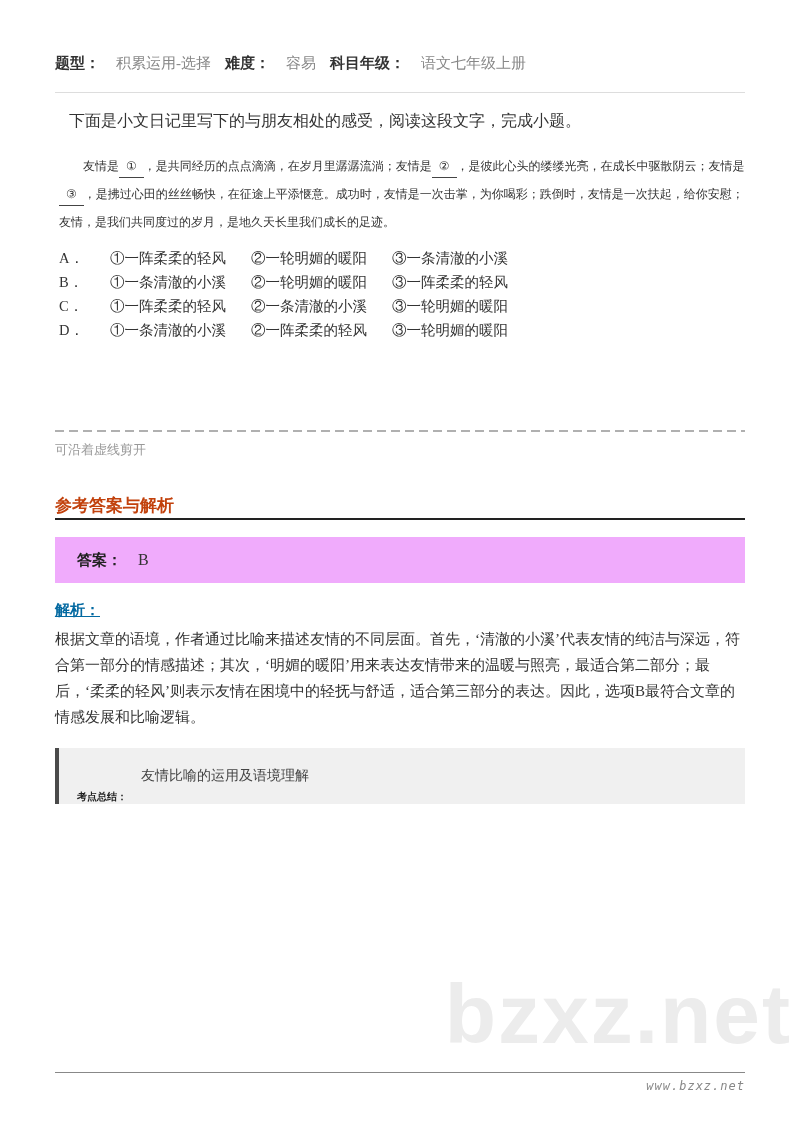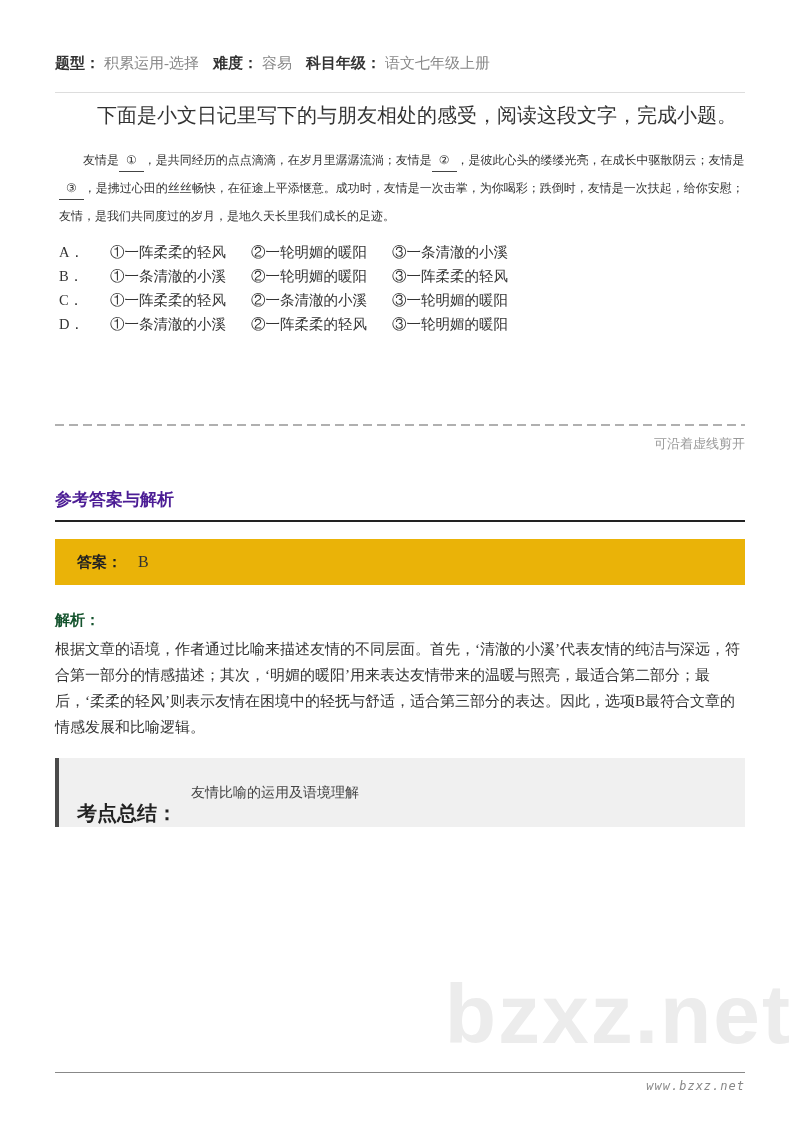--- a/index.html
+++ b/index.html
@@ -11,72 +11,73 @@
     overflow:hidden;
     font-family:"Liberation Serif","DejaVu Serif",serif;
     color:#333;
     box-sizing:border-box;
     padding:52px 55px 0 55px;
   }
 
   
   .meta{display:flex;gap:14px;font-size:15px;line-height:22px;white-space:nowrap;}
   .meta b{color:#333;font-family:"Liberation Sans","DejaVu Sans",sans-serif;font-weight:bold;}
-  .meta .val{color:#878787;margin-left:4px;}
+  .meta .val{color:#878787;margin-left:16px;}
   .meta-divider{border:none;border-top:1px solid #ddd;margin:18px 0 0 0;}
 
   
   .intro{margin:20px 0 0 0;font-size:16px;line-height:28px;}
-  .intro2{margin:8px;font-size:20px;line-height:28px;text-align:right;}
+  .intro2{margin:14px;font-size:16px;line-height:28px;}
   .passage{margin:17px 0 0 4px;font-size:12px;line-height:28px;text-indent:2em;}
   .blank{
     display:inline-block;text-indent:0;
     border-bottom:1px solid #444;
     padding:0 7px;line-height:22px;
   }
 
   
   .question{margin:21px 0 0 0;font-size:16px;line-height:26px;}
   .options{margin:10px 0 0 4px;}
   .option{display:flex;font-size:14.5px;line-height:24px;white-space:nowrap;}
   .option .letter{width:26px;flex:0 0 26px;}
   .option .opt-item{width:141px;flex:0 0 141px;text-align:right;}
 
   
   .cut-divider{
     margin-top:88px;height:2px;
     background:repeating-linear-gradient(90deg,#b0b0b0 0 9px,transparent 9px 14px);
   }
-  .cut-caption{margin-top:9px;text-align:right;font-size:13px;color:#999;}
+  .cut-caption{margin-top:9px;text-align:left;font-size:13px;color:#999;}
 
   
   .answer-title{
-    margin:35px 0 0 0;font-size:17px;font-weight:bold;color:#4c1d95;
+    margin:35px 0 0 0;font-size:17px;font-weight:bold;color:#c2410c;
     font-family:Liberation Sans, sans-serif;
-    padding-bottom:9px;border-bottom:2px solid #222;
+    padding-bottom:1px;border-bottom:2px solid #222;
   }
   .answer-box{
-    margin-top:17px;height:46px;background:#eab308;
+    margin-top:17px;height:46px;background:#f0abfc;
     display:flex;align-items:center;padding-left:22px;box-sizing:border-box;
   }
   .answer-box b{font-size:15px;font-family:"Liberation Sans","DejaVu Sans",sans-serif;color:#222;}
   .answer-box .answer-value{margin-left:16px;font-size:16px;color:#333;}
 
   .analysis-label{
-    margin-top:26px;font-size:15px;font-weight:bold;color:#14532d;
+    margin-top:18px;font-size:15px;font-weight:bold;color:#0369a1;
     font-family:"Liberation Sans","DejaVu Sans",sans-serif;
+    text-decoration:underline;
   }
   .analysis{margin:6px 0 0 0;font-size:15px;line-height:26px;color:#333;}
 
   .summary-box{
     margin-top:18px;min-height:42px;background:#f0f0f0;
     border-left:4px solid #4a4a4a;
     display:flex;align-items:center;padding-left:18px;box-sizing:border-box;
   }
-  .summary-box b{font-size:20px;font-family:"Liberation Sans","DejaVu Sans",sans-serif;color:#222;margin-top:42px;}
+  .summary-box b{font-size:10px;font-family:"Liberation Sans","DejaVu Sans",sans-serif;color:#222;margin-top:42px;}
   .summary-box .summary-text{margin-left:14px;font-size:14px;color:#444;}
 
   
   .watermark{
     position:absolute;right:8px;top:972px;
     font-family:"Liberation Sans","DejaVu Sans",sans-serif;
     font-weight:bold;font-size:84px;letter-spacing:2px;
     color:#ececec;line-height:1;user-select:none;
   }
   .footer-line{position:absolute;left:55px;right:55px;top:1072px;border-top:1px solid #888;}

